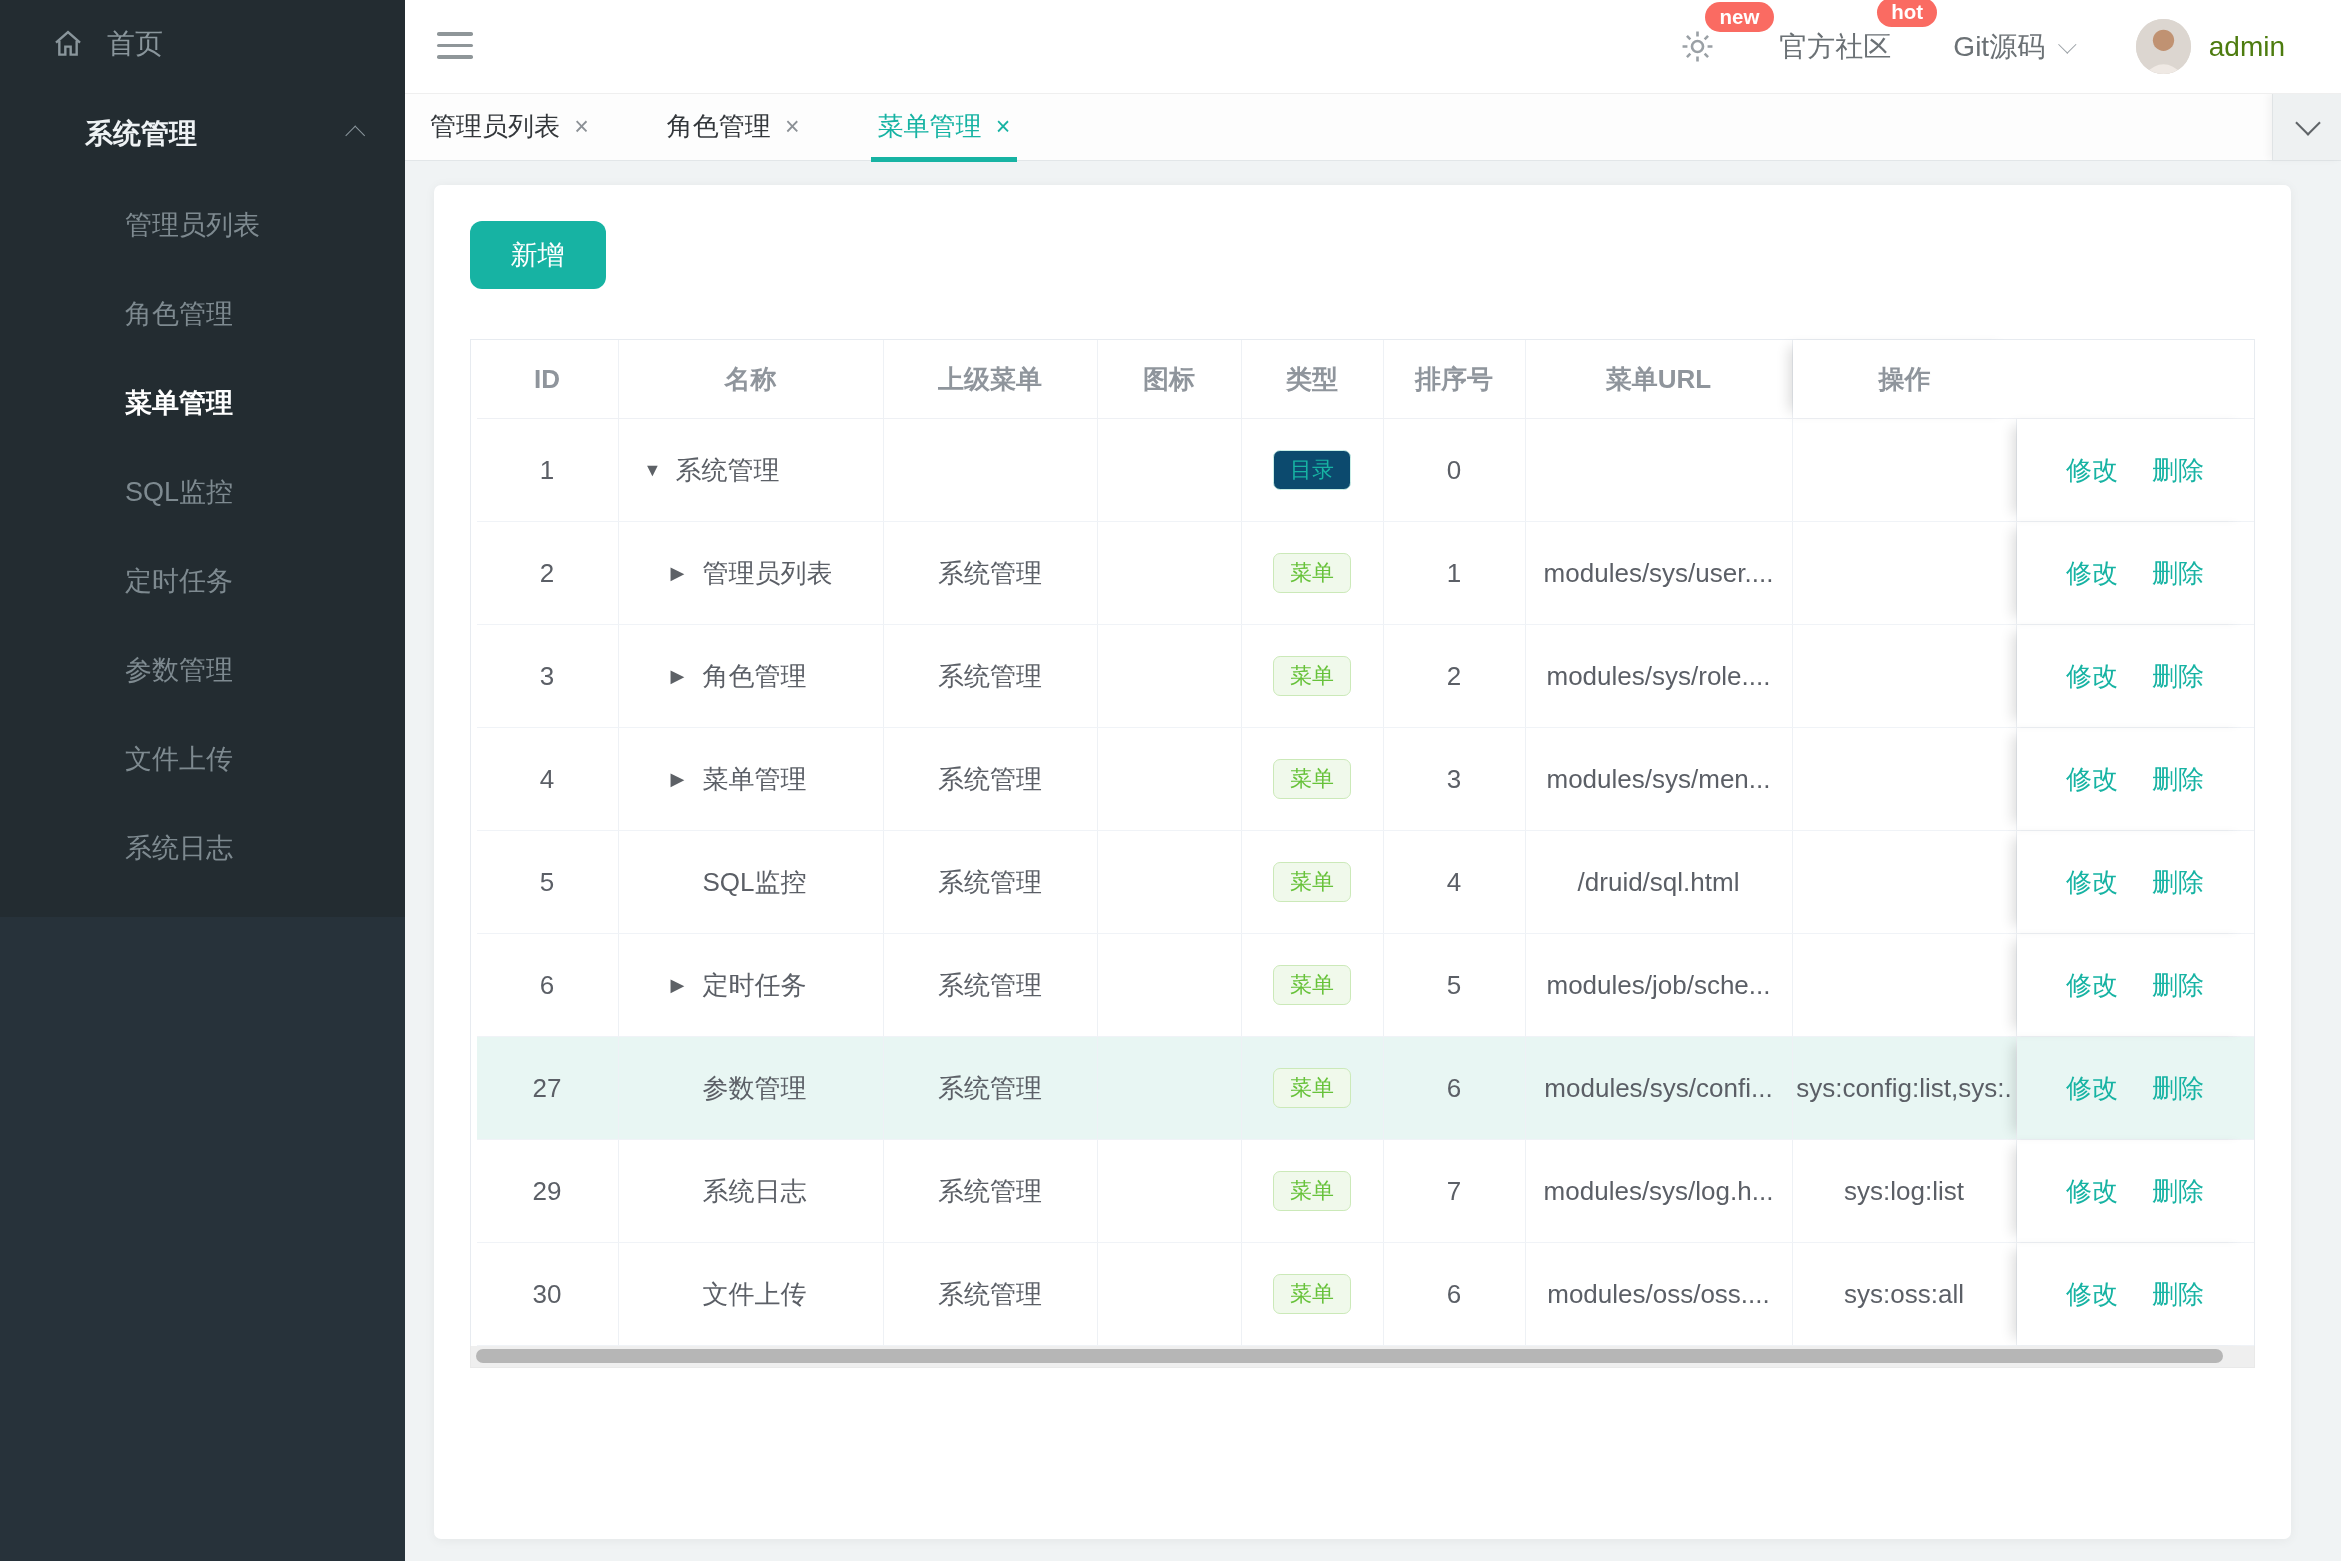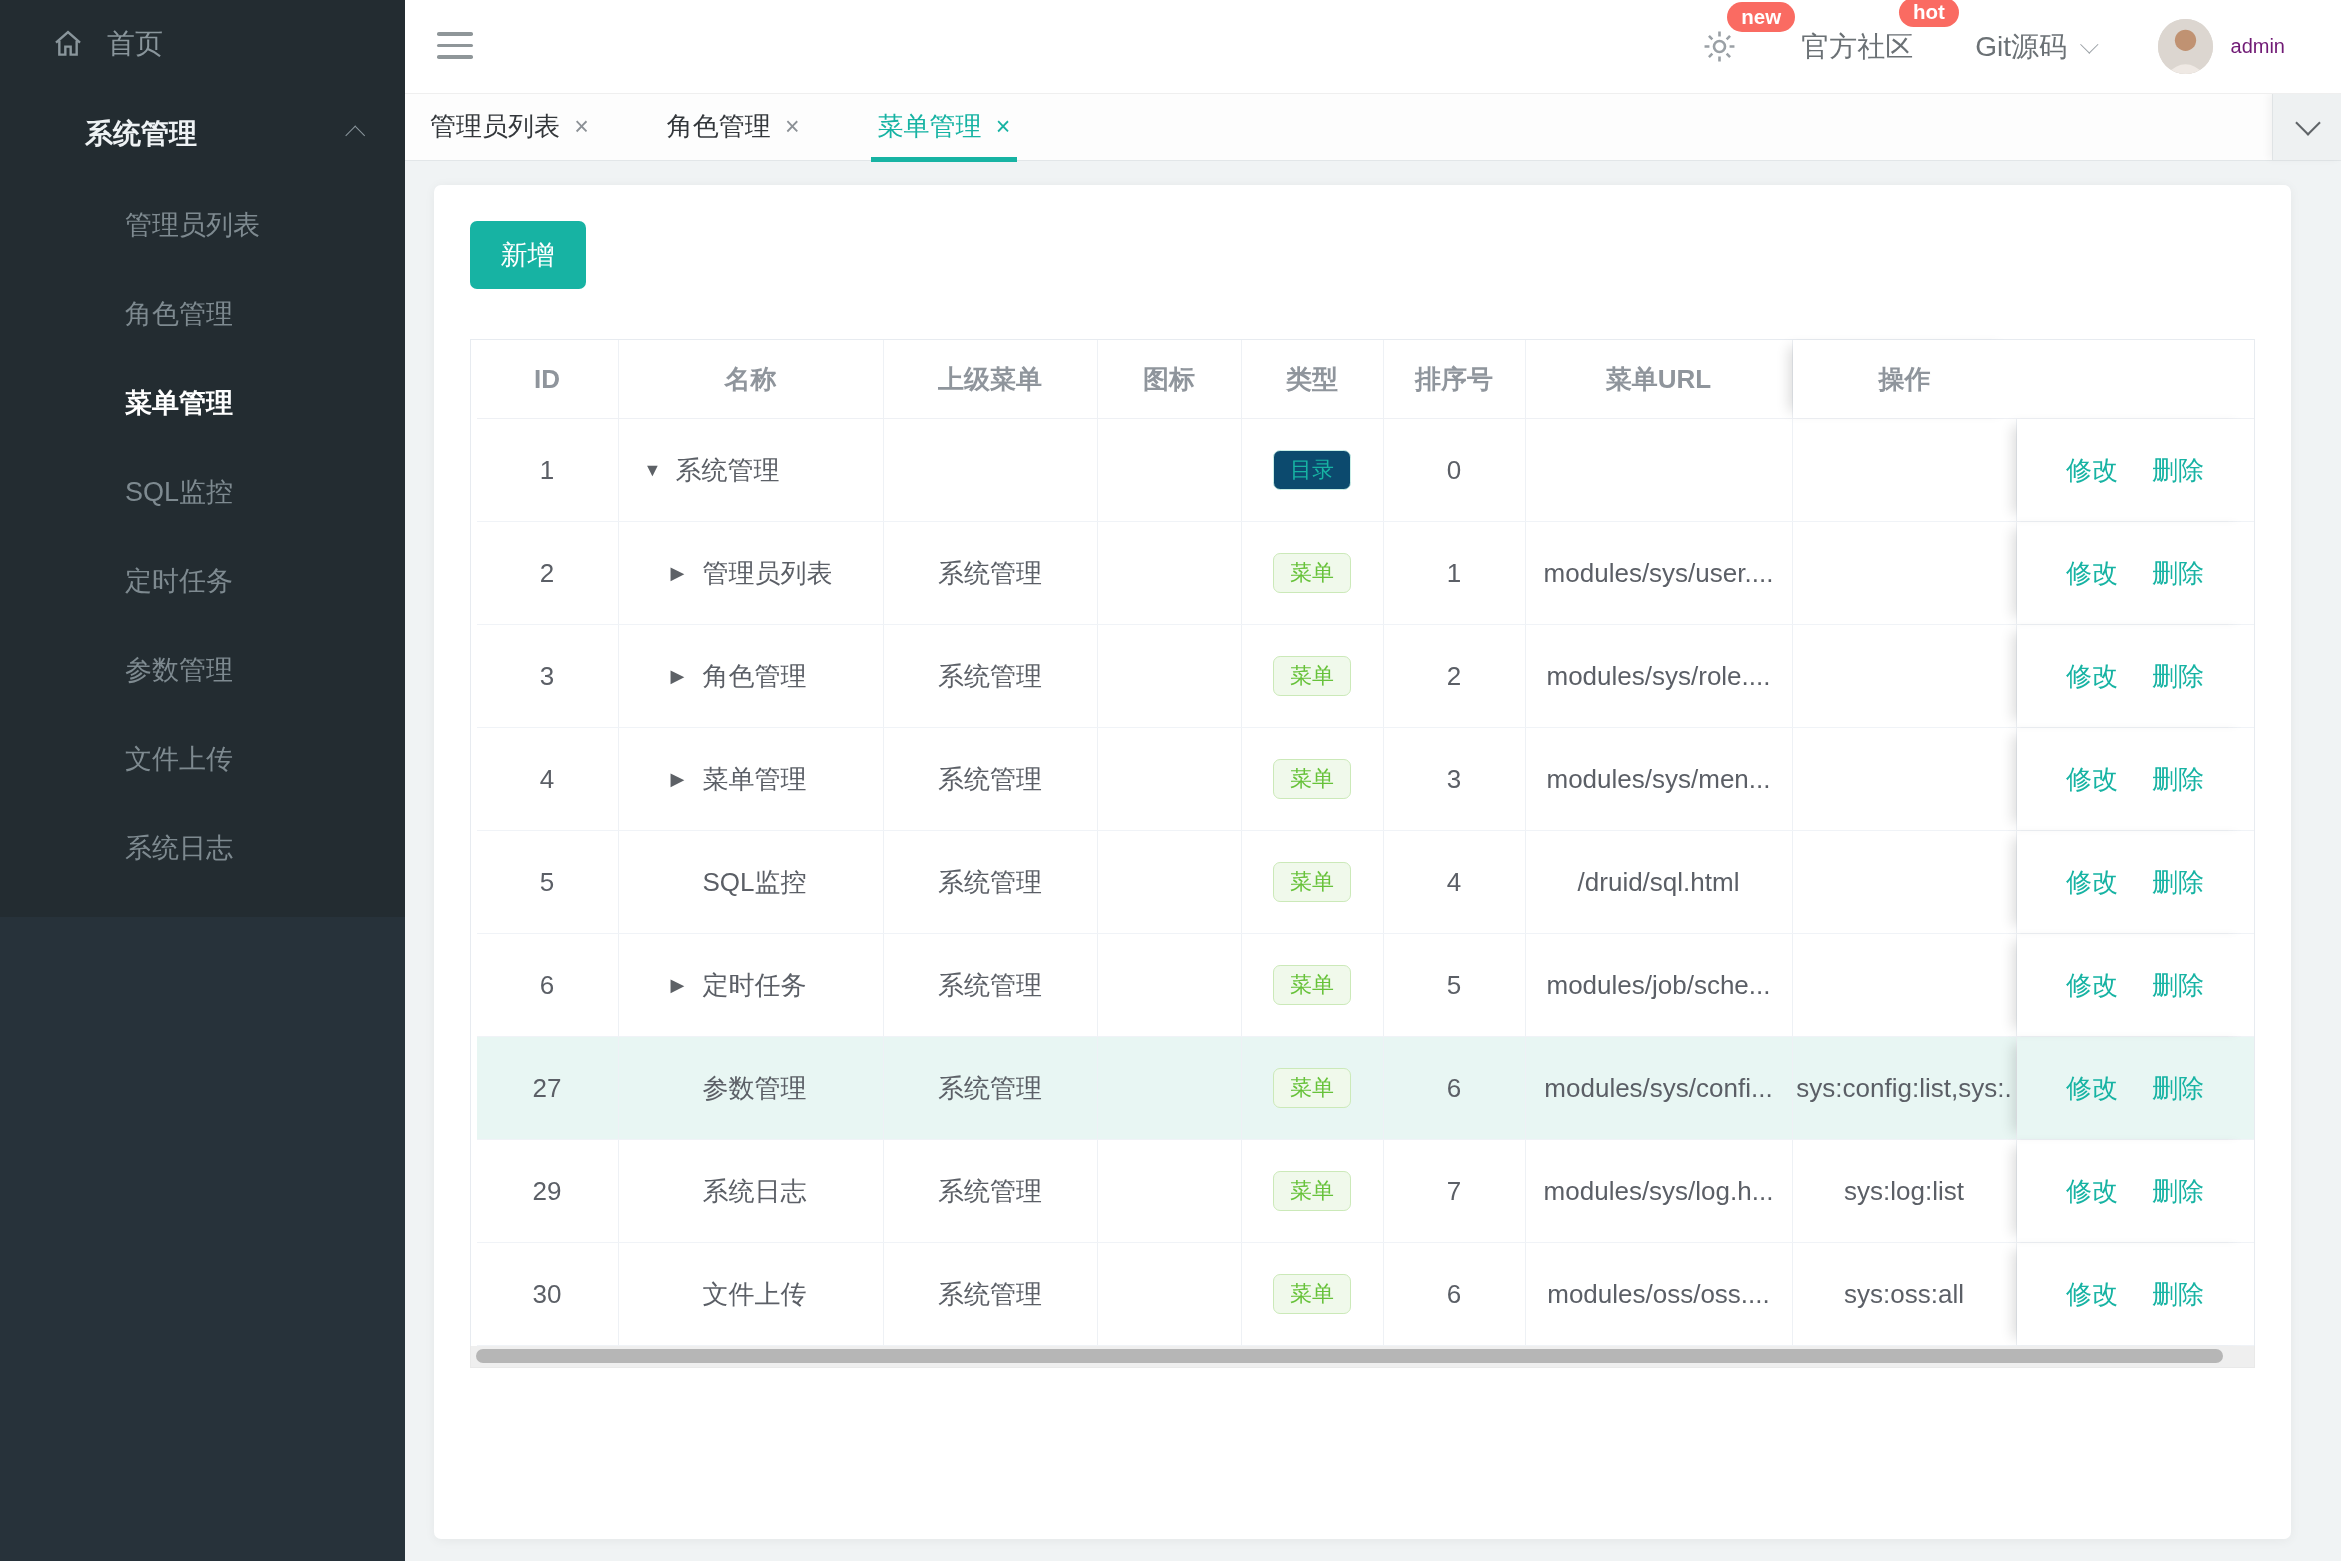--- a/index.html
+++ b/index.html
@@ -33,41 +33,41 @@
   .hitem{position:relative;display:flex;align-items:center;color:#6b7175;font-size:28px;cursor:pointer;}
   .pill{position:absolute;background:#fa6b62;color:#fff;font-size:20.5px;font-weight:700;
     padding:3.6px 14.2px;border-radius:19.6px;line-height:1.1;}
   .pill.new{top:-25px;left:27px;}
   .pill.hot{top:-30px;right:-46px;}
   .gear-wrap svg{width:39px;height:39px;}
   .git-chev{width:11.6px;height:11.6px;border-right:1.8px solid #9aa0a5;border-bottom:1.8px solid #9aa0a5;
     transform:rotate(45deg);margin-left:16px;margin-top:-5.3px;}
   .user{display:flex;align-items:center;gap:18px;cursor:pointer;}
   .avatar{width:55px;height:55px;border-radius:50%;overflow:hidden;background:#dcd6d0;flex:0 0 55px;}
-  .user .uname{color:#701a75;font-size:20px;}
+  .user .uname{color:#4d7c0f;font-size:28px;}
   
   .tabbar{position:absolute;left:405px;top:93px;right:0;height:67px;background:#fdfdfd;
     border-bottom:1.8px solid #e2e6e8;display:flex;align-items:center;padding-left:25px;z-index:3;}
   .tab{display:flex;align-items:center;gap:14.2px;margin-right:78px;font-size:26px;color:#33373b;
     height:100%;position:relative;cursor:pointer;}
   .tab .close{font-size:25px;color:#8c9196;line-height:1;}
   .tab.active{color:#17b3a3;}
   .tab.active .close{color:#17b3a3;}
   .tab.active::after{content:"";position:absolute;left:-7.1px;right:-7.1px;bottom:-1.8px;height:4.5px;background:#17b3a3;}
   .tab-drop{position:absolute;right:0;top:0;width:69px;height:100%;background:#eef1f2;
     border-left:0.9px solid #dfe3e5;display:flex;align-items:center;justify-content:center;cursor:pointer;
     box-shadow:-3.6px 0 7.1px rgba(0,0,0,0.04);}
   .tab-drop .chev-down{width:16px;height:16px;border-right:2.7px solid #5f6468;border-bottom:2.7px solid #5f6468;
     transform:rotate(45deg);margin-top:-7.1px;}
   
   .content{position:absolute;left:405px;top:159px;right:0;bottom:0;background:#f0f3f4;}
   .card{position:absolute;left:28.5px;top:26px;width:1857px;height:1354px;background:#fff;
     border-radius:7.1px;box-shadow:0 1.8px 10.7px rgba(0,0,0,0.05);padding:36px;box-sizing:border-box;}
-  .btn-add{height:68px;padding:0 31px;background:#17b3a3;color:#fff;font-size:27px;border:none;
-    border-radius:7px;cursor:pointer;font-family:inherit;}
+  .btn-add{height:68px;padding:0 41px;background:#17b3a3;color:#fff;font-size:27px;border:none;
+    border-radius:12px;cursor:pointer;font-family:inherit;}
   
   .tbl{margin-top:50px;border:0.9px solid #e7ebf0;border-bottom:none;padding-left:6px;
     --cols:142px 265px 214px 144px 142px 142px 267px 224px 1fr;}
   .thead,.trow{display:grid;grid-template-columns:var(--cols);}
   .thead{height:78px;border-bottom:0.9px solid #eef0f4;}
   .trow{height:102px;border-bottom:0.9px solid #f0f3f7;background:#fff;}
   .trow.highlight{background:#e8f6f3;}
   .th,.td{display:flex;align-items:center;justify-content:center;border-right:0.9px solid #eef1f5;
     font-size:26px;overflow:hidden;white-space:nowrap;}
   .th{color:#8f959c;font-weight:700;}

